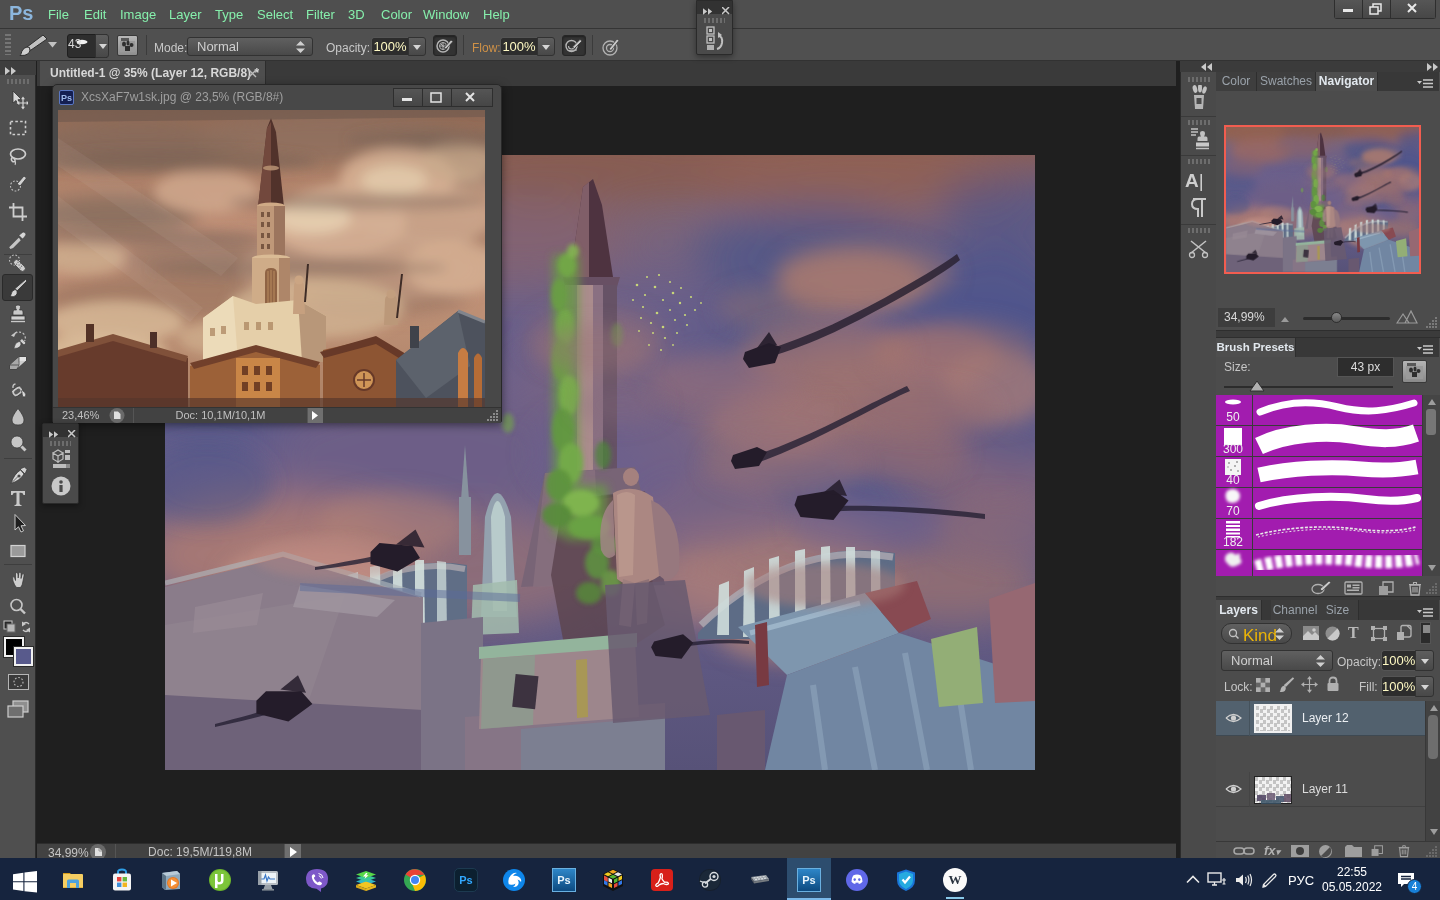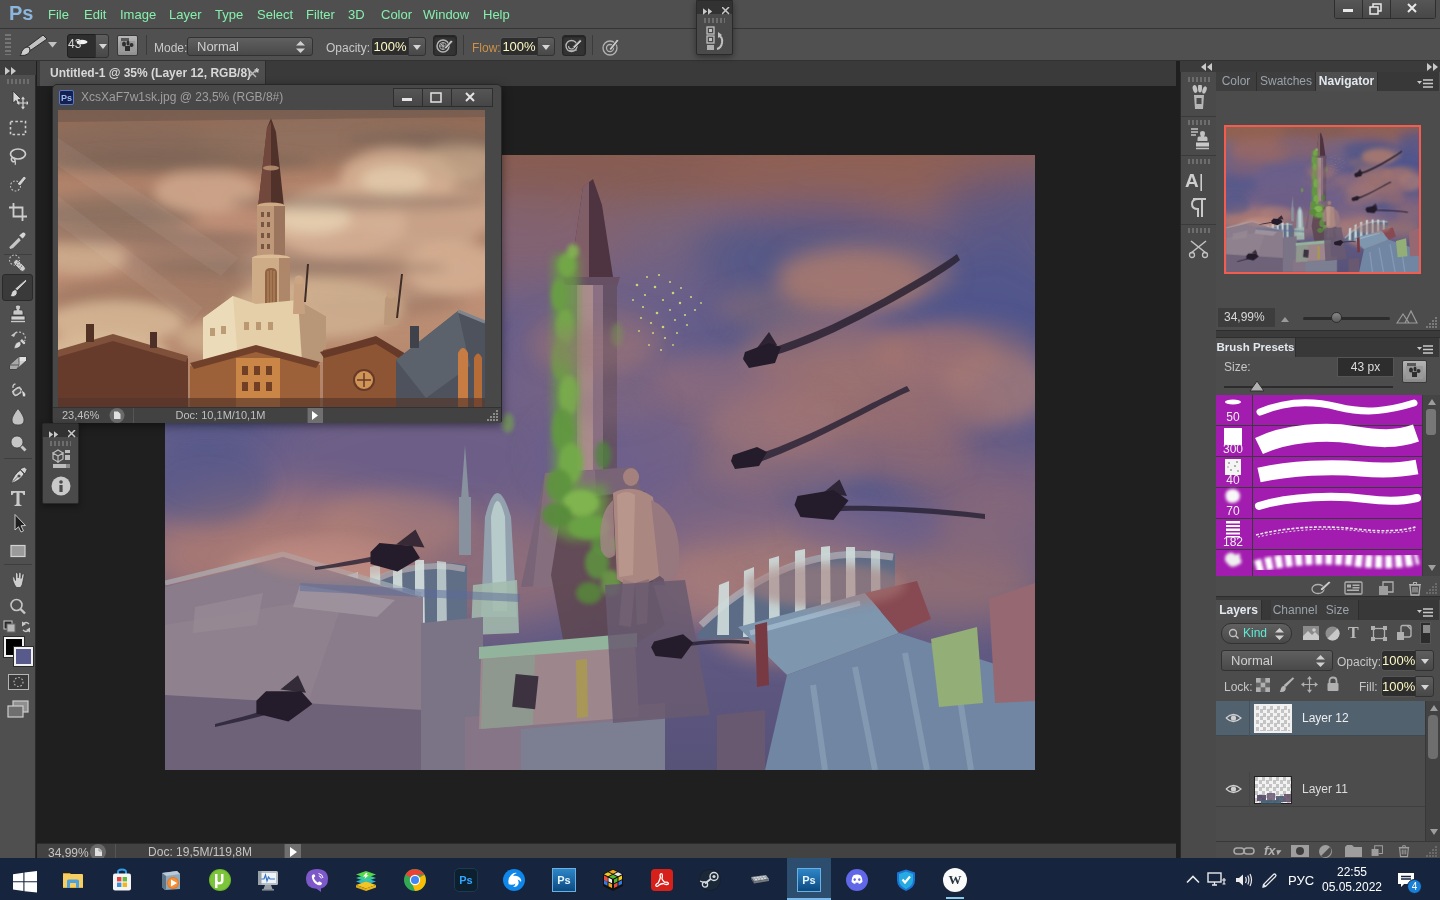--- a/index.html
+++ b/index.html
@@ -1314,21 +1314,21 @@
             <path d="M6 1 h10 M6 4.5 h10 M6 8 h10"></path>
           </g>
         </svg>
     </div>
     <div class="abs" style="left:5px;top:551px;width:71px;height:21px;">
       <div class="select" style="width:100%;height:100%;border-radius:10px;"></div>
       <svg class="abs" style="left:7px;top:5px" width="12" height="12">
           <circle cx="5" cy="5" r="3.5" fill="none" stroke="#c2c2c2" stroke-width="1.3"></circle>
           <path d="M7.5 7.5 L10.5 10.5" stroke="#c2c2c2" stroke-width="1.5"></path>
         </svg>
-      <div class="abs" style="left:22px;top:3px;font-size:12px;color:#5eead4;">Kind</div>
+      <div class="abs" style="left:22px;top:3px;font-size:17px;color:#eab308;">Kind</div>
       <svg class="abs" style="right:8px;top:5px" width="9" height="12" viewBox="0 0 9 12">
           <path d="M0 4.5 L4.5 0 L9 4.5 Z M0 7.5 L4.5 12 L9 7.5 Z" fill="#cfcfcf"></path>
         </svg>
     </div>
     <svg class="abs" style="left:86px;top:553px" width="18" height="16" viewBox="0 0 18 16">
         <rect x="1" y="1" width="16" height="14" fill="#8a8a8a"></rect>
         <path d="M1 11 L6 6 L10 10 L13 7 L17 11 L17 15 L1 15 Z" fill="#c9c9c9"></path>
         <circle cx="12" cy="5" r="1.8" fill="#c9c9c9"></circle>
       </svg>
     <svg class="abs" style="left:108px;top:553px" width="17" height="17" viewBox="0 0 17 17">

